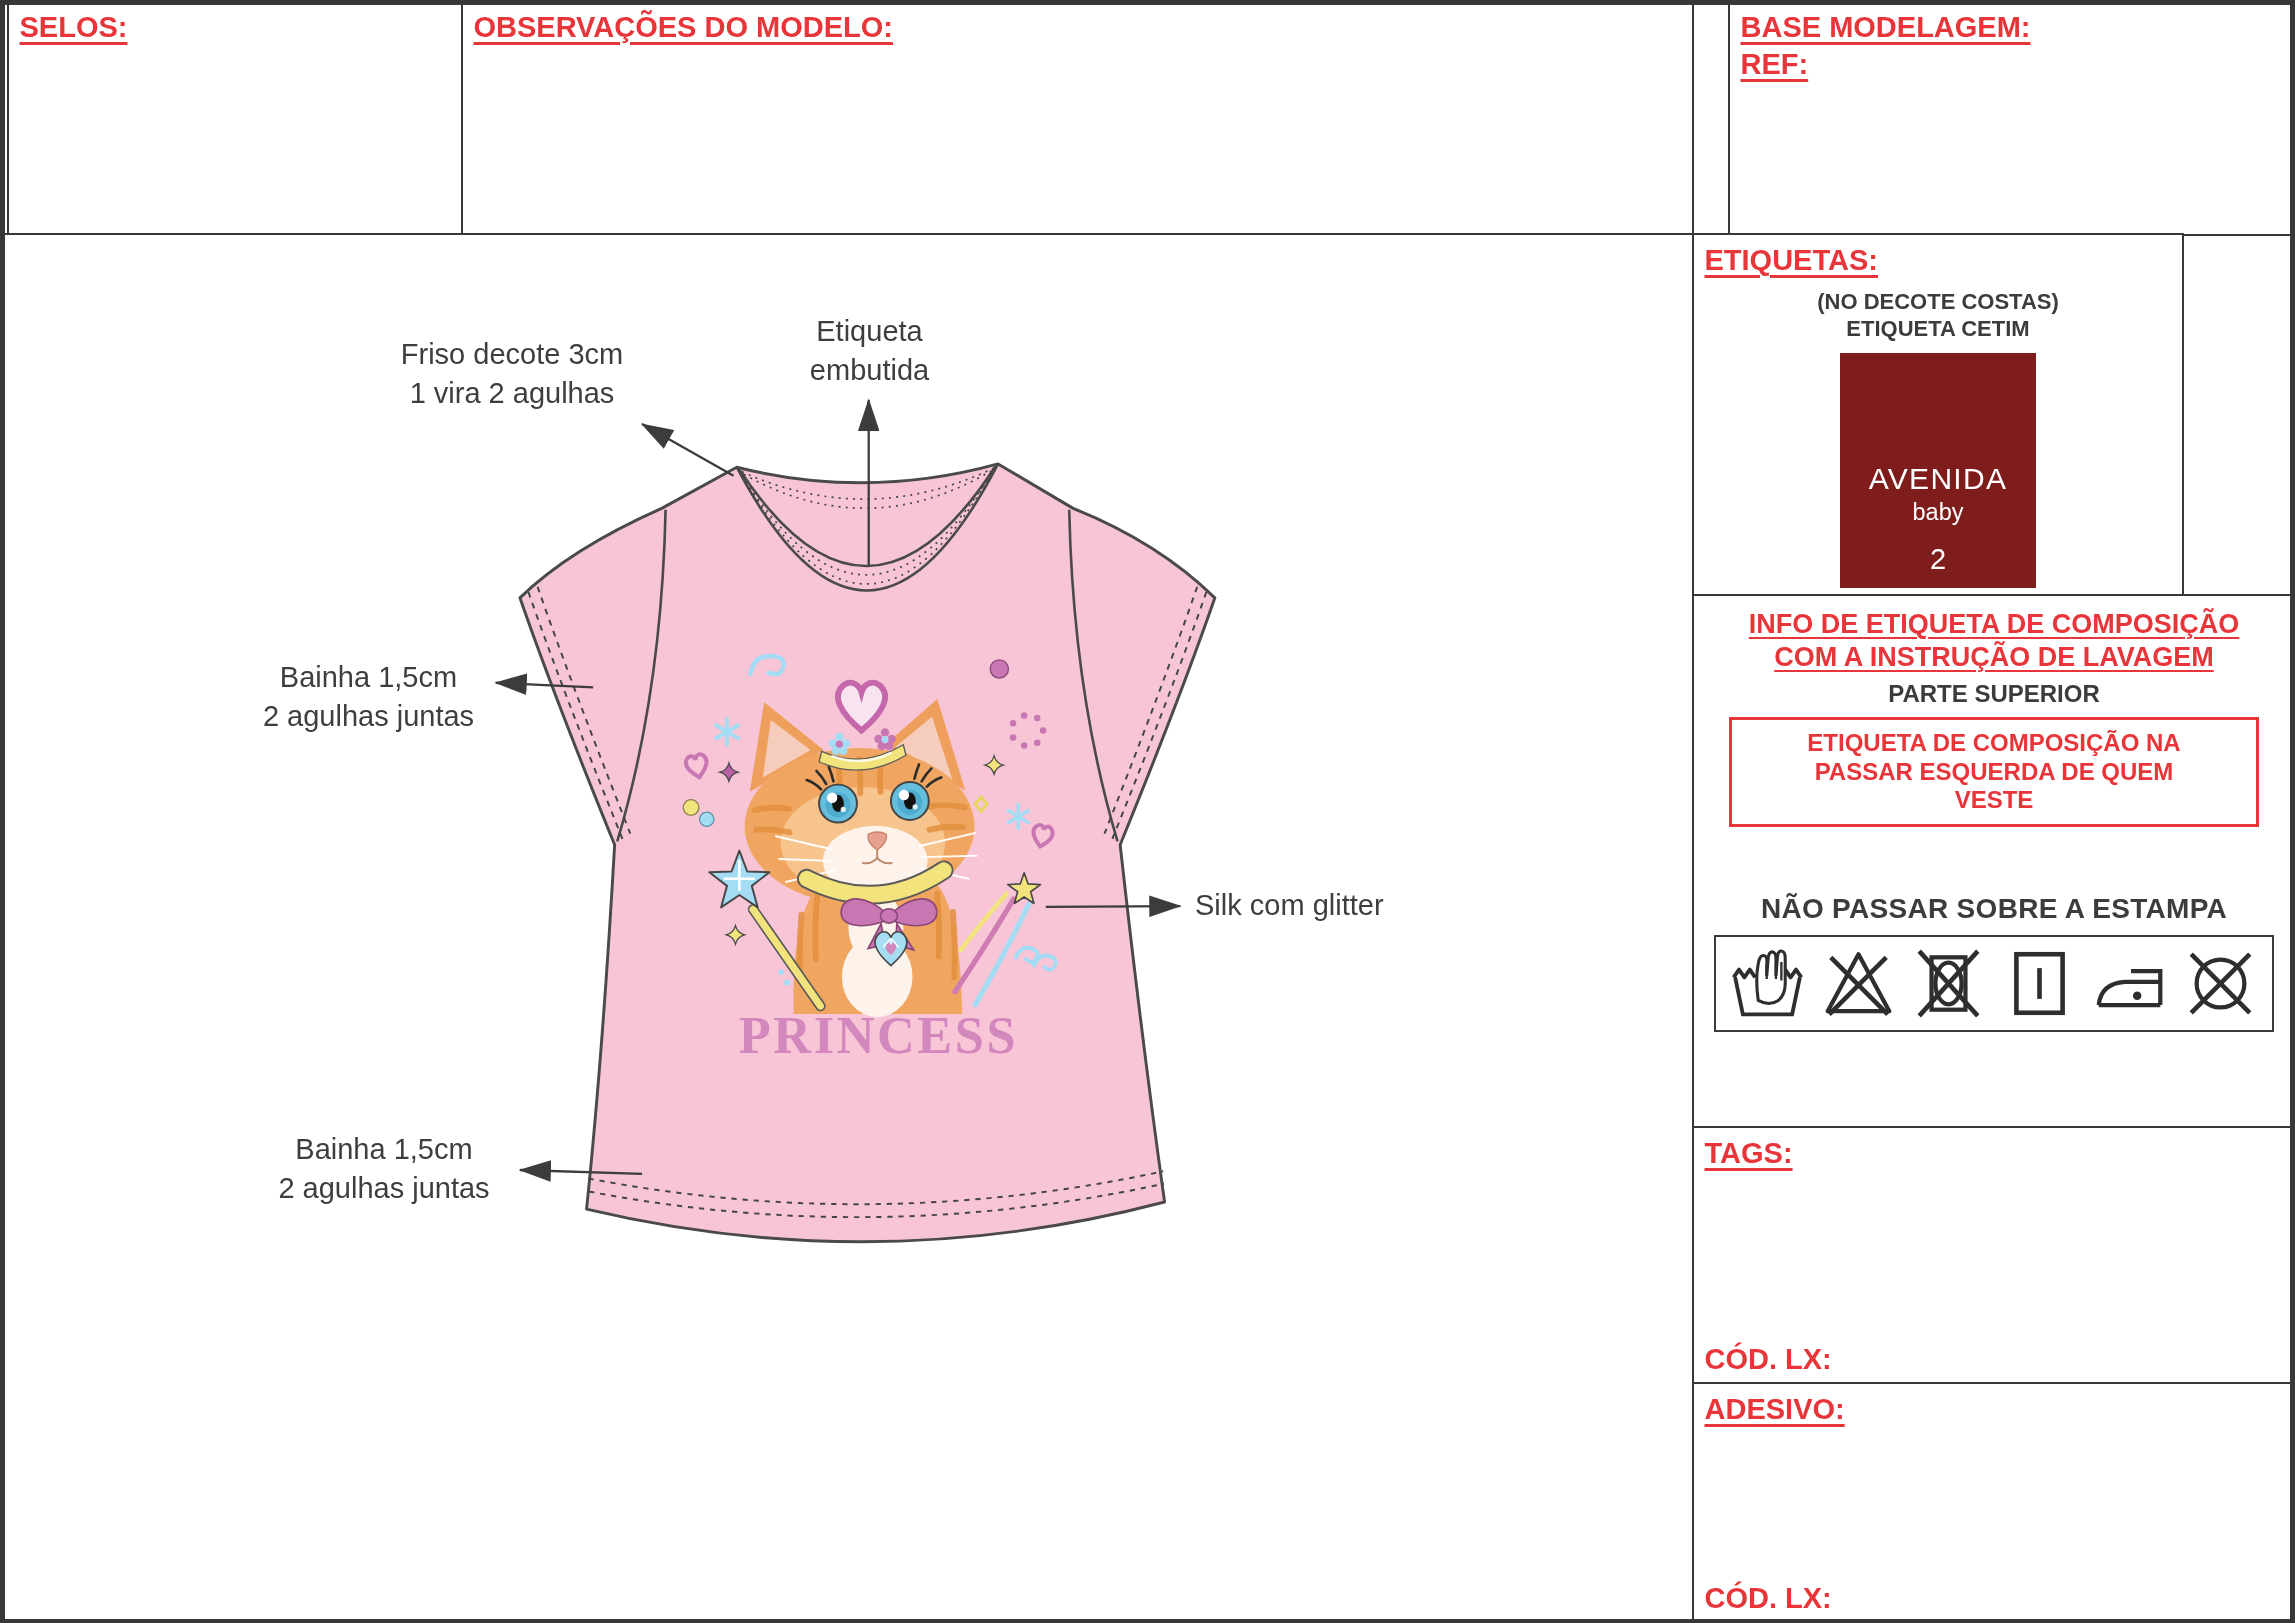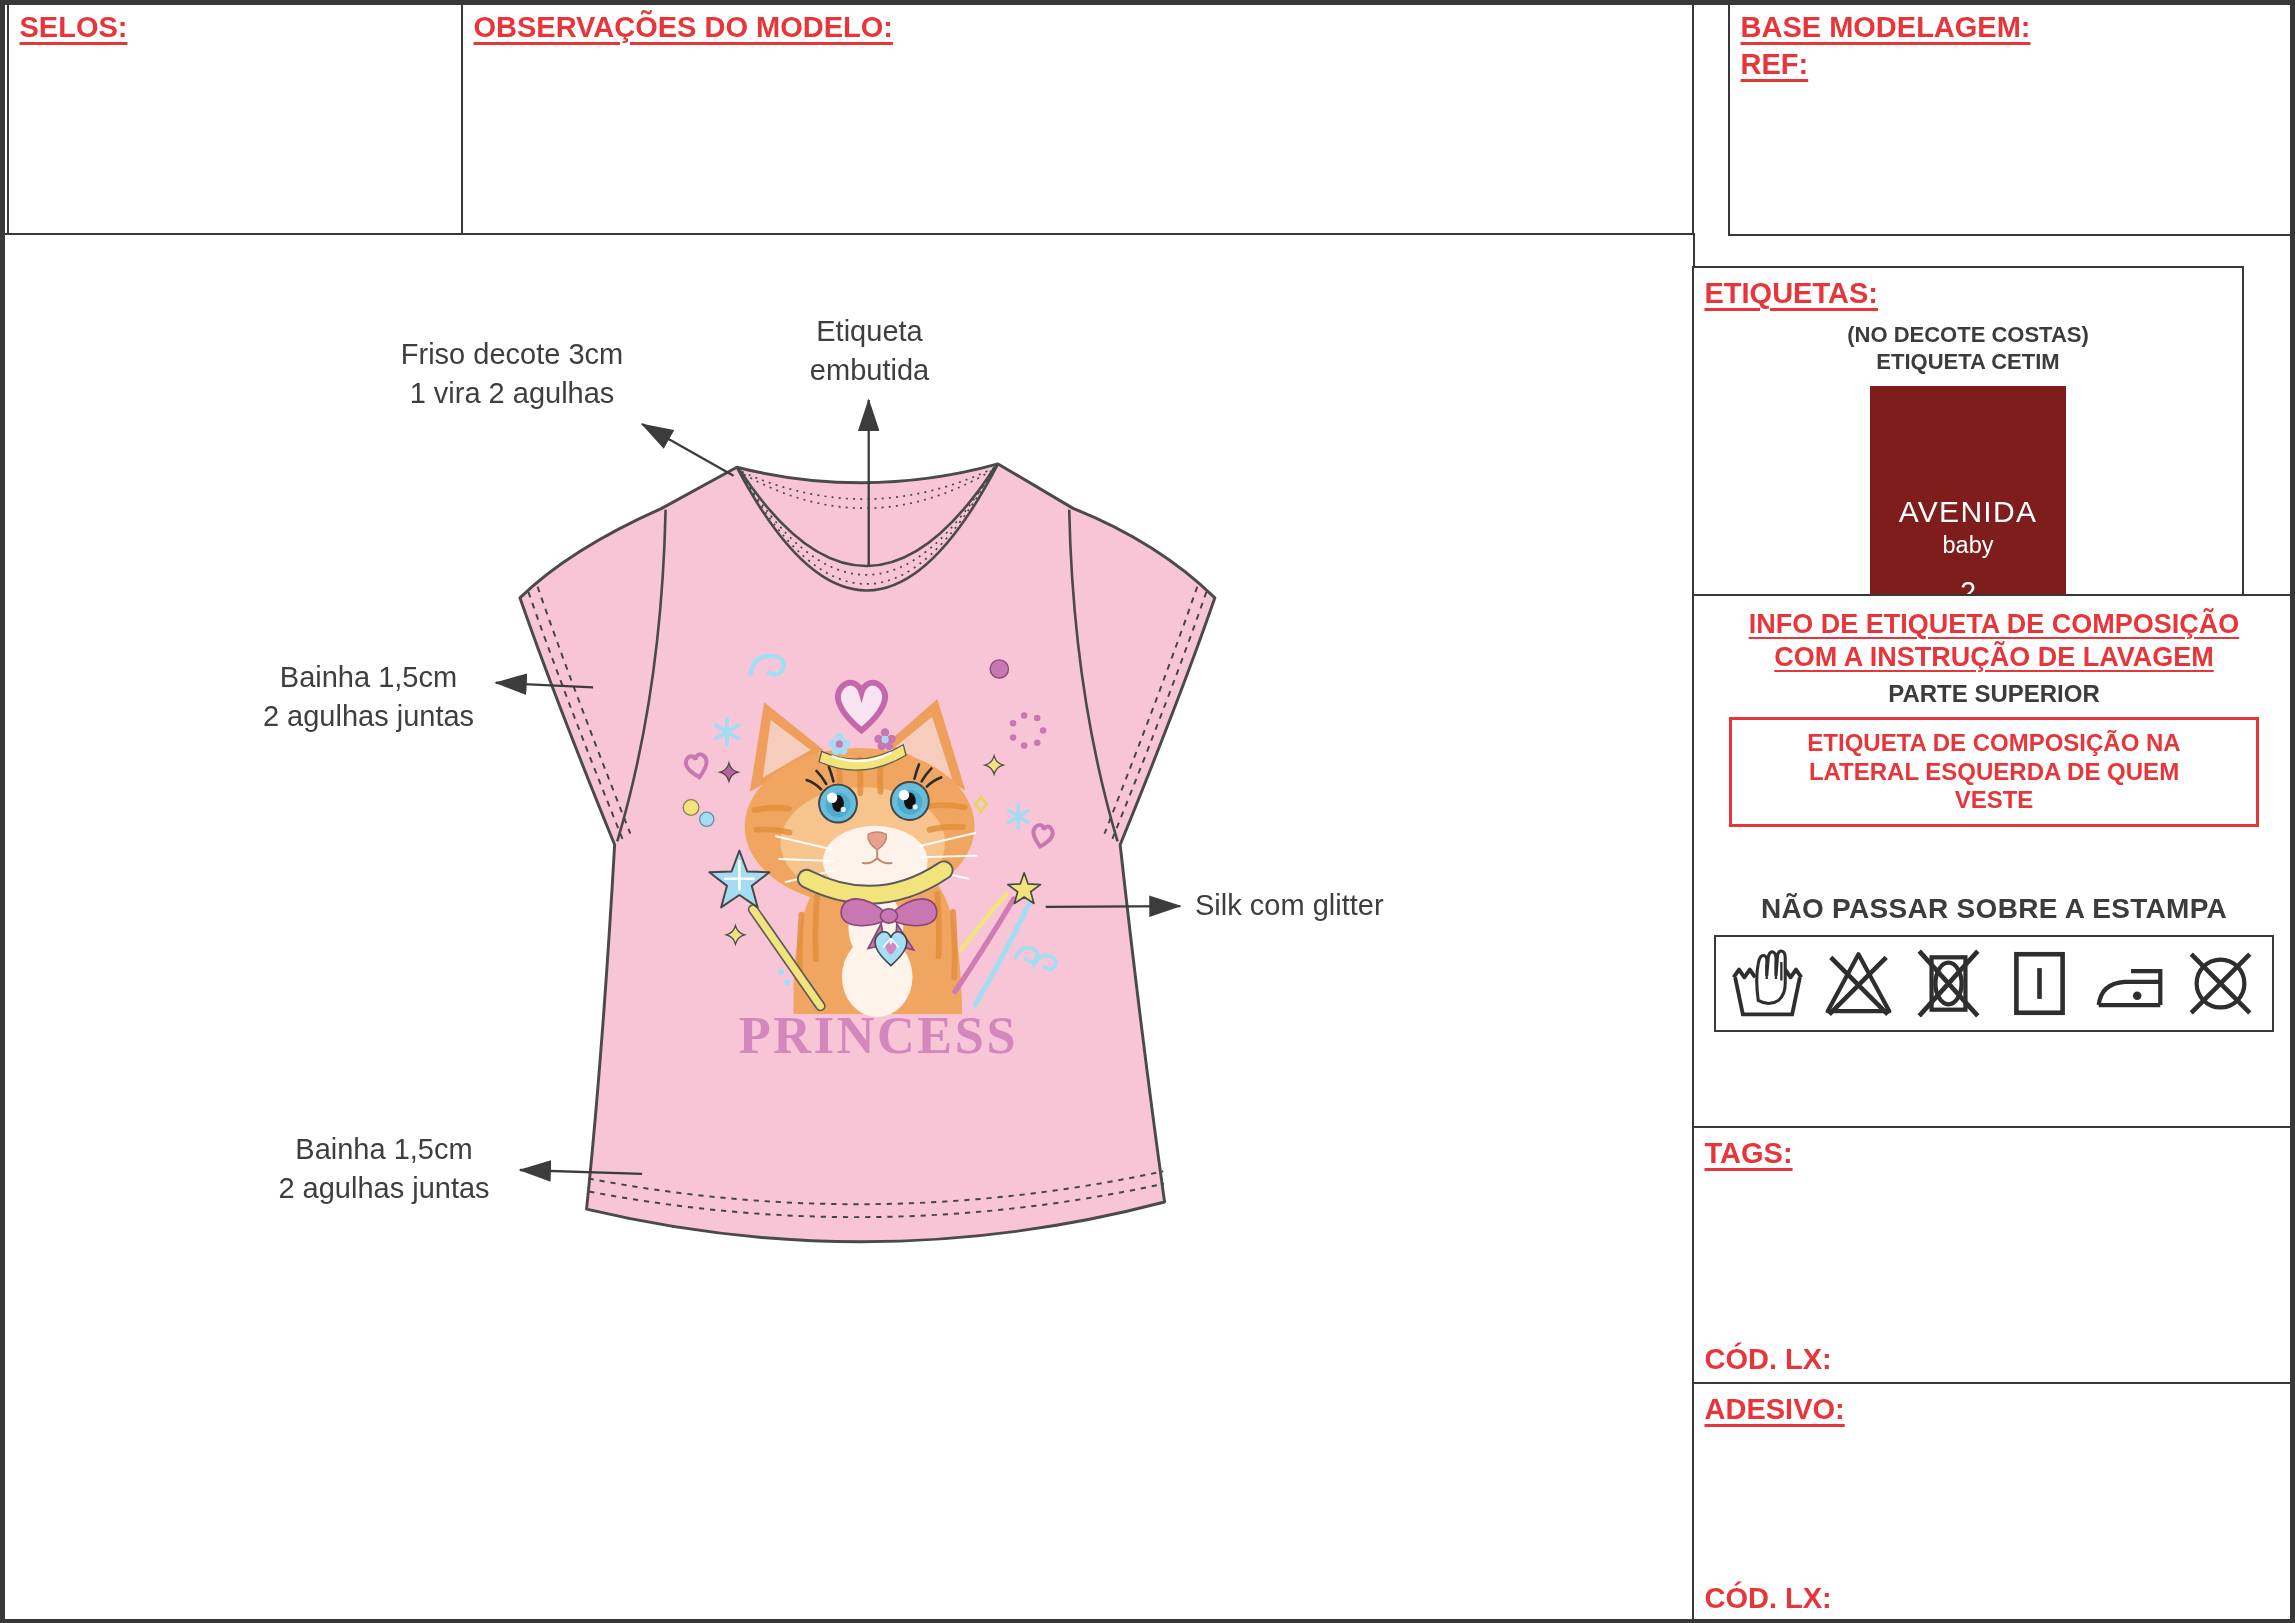--- a/index.html
+++ b/index.html
@@ -6,21 +6,21 @@
   .page{
     position:relative;width:2295px;height:1624px;background:#ffffff;
     font-family:"Liberation Sans","DejaVu Sans",sans-serif;color:#3c3c3c;overflow:hidden;
   }
   .outer-frame{position:absolute;inset:0;border:5.2px solid #383838;pointer-events:none;z-index:50;}
   .cell{position:absolute;border:2.6px solid #383838;box-sizing:border-box;background:#fff;}
   #cell-selos{left:7px;top:0;width:464px;height:236px;}
   #cell-obs{left:461px;top:0;width:1233px;height:236px;}
   #cell-base{left:1728px;top:0;width:664px;height:236px;}
   #cell-main{left:0;top:233px;width:1695px;height:1391px;}
-  #cell-etiquetas{left:1692px;top:233px;width:552px;height:364px;margin-top:33px;}
+  #cell-etiquetas{left:1692px;top:233px;width:492px;height:364px;}
   #cell-info{left:1692px;top:594px;width:604px;height:534px;}
   #cell-tags{left:1692px;top:1126px;width:604px;height:259px;}
   #cell-adesivo{left:1692px;top:1382px;width:604px;height:242px;}
 
   .red-h{
     color:#e8353a;font-weight:bold;font-size:29px;letter-spacing:0px;
     text-decoration:underline;text-decoration-thickness:2.6px;text-underline-offset:4.6px;
     padding:9.1px 0 0 10.5px;display:inline-block;line-height:1.15;
   }
   .red-h.nou{text-decoration:none;}
@@ -316,21 +316,21 @@
   </div>
 
   <div class="cell" id="cell-info">
     <div class="info-title">
       <div>INFO DE ETIQUETA DE COMPOSIÇÃO</div>
       <div>COM A INSTRUÇÃO DE LAVAGEM</div>
     </div>
     <div class="dark-sub parte">PARTE SUPERIOR</div>
     <div class="comp-box">
       <div>ETIQUETA DE COMPOSIÇÃO NA</div>
-      <div>LATERAL ESQUERDA DE QUEM</div>
+      <div>PASSAR ESQUERDA DE QUEM</div>
       <div>VESTE</div>
     </div>
     <div class="dark-sub estampa">NÃO PASSAR SOBRE A ESTAMPA</div>
     <div class="care-box">
       <span>
         <svg width="77" height="77" viewBox="0 0 100 100" fill="none" stroke="#2e2e2e" stroke-width="5">
           <path d="M6,42 L13,32 L20,42 L27,32 L34,42" stroke-linejoin="round"></path>
           <path d="M66,42 L73,32 L80,42 L87,32 L94,42" stroke-linejoin="round"></path>
           <path d="M8,42 L18,90 L82,90 L92,42"></path>
           <path d="M38,72 Q34,44 38,24 Q40,12 46,14 Q50,15 49,26 L49,40 L51,16 Q52,8 57,9 Q61,10 61,18 L61,40 L63,14 Q64,7 69,8 Q73,9 73,17 L73,46 Q74,64 64,72 Q52,80 38,72 Z" fill="#ffffff" stroke-width="4"></path>

